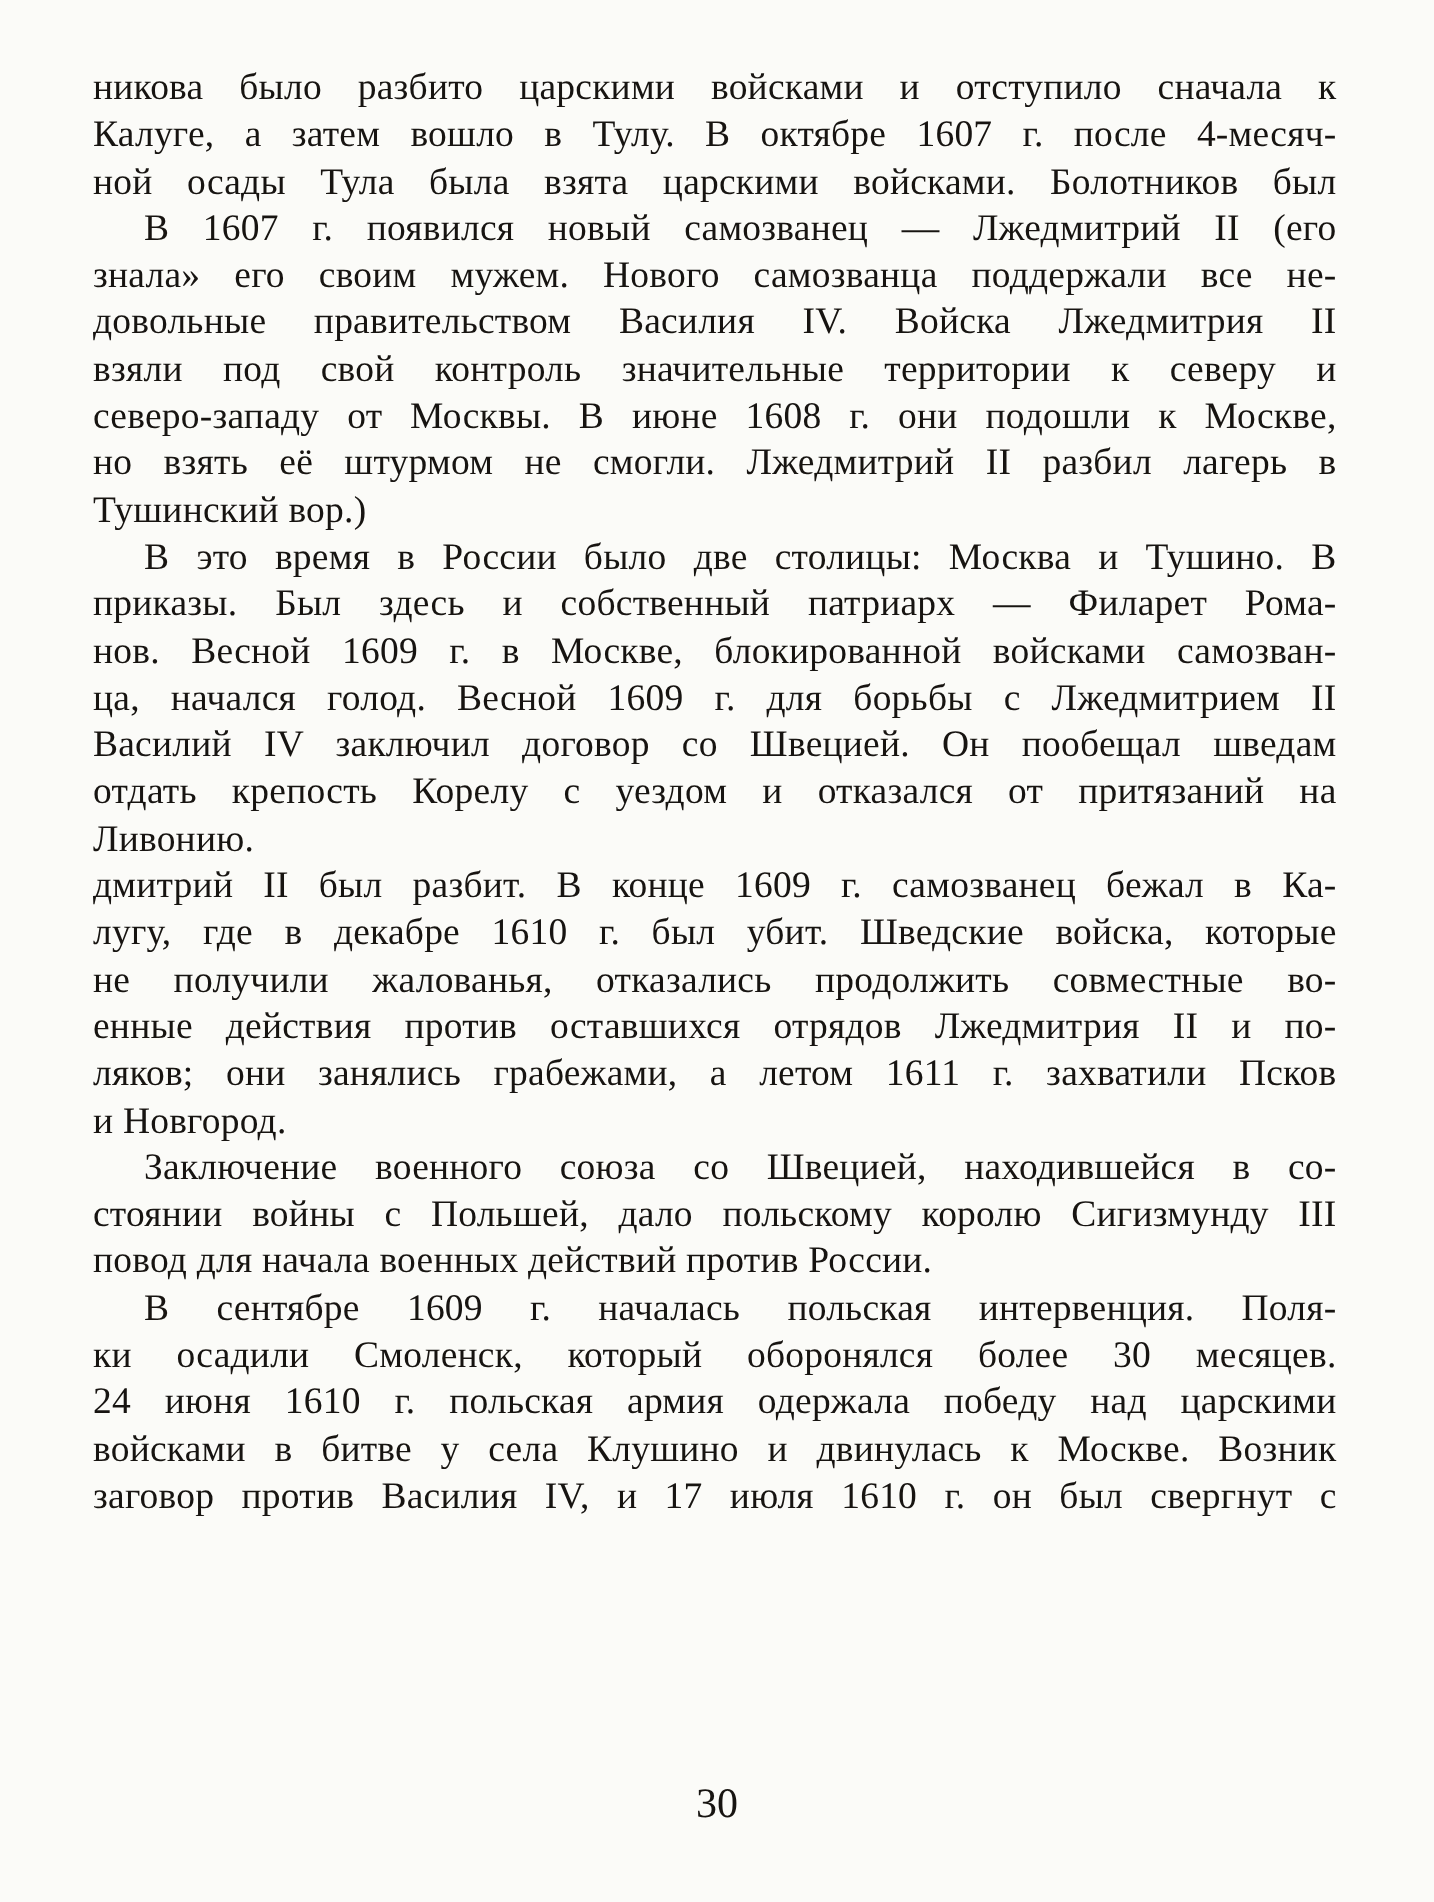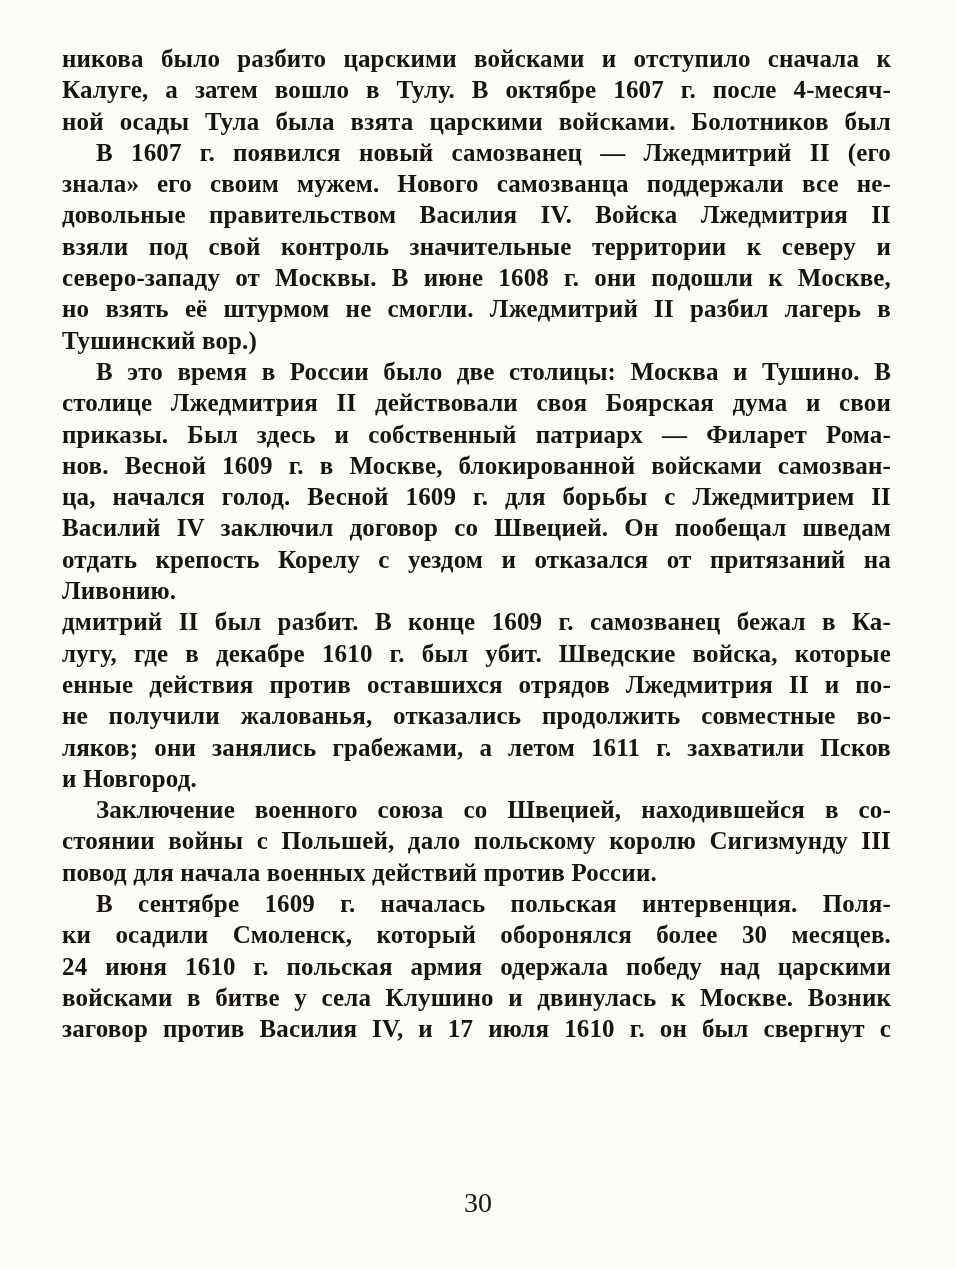--- a/index.html
+++ b/index.html
@@ -20,21 +20,20 @@
     left: 62px; top: 43px;
     width: 829px;
   }
   .para { margin: 0; padding: 0; }
   .line {
     font-size: 25px;
     line-height: 31.3px;
     letter-spacing: 0.15px;
     text-align: left;
     white-space: normal;
-    font-weight: bold;
   }
   .line.just {
     text-align: justify;
     text-align-last: justify;
   }
   .line.indent { text-indent: 34px; }
   .page-number {
     position: absolute;
     left: 0; top: 1189px;
     width: 956px;
@@ -57,33 +56,32 @@
         <div class="line just indent">В 1607 г. появился новый самозванец — Лжедмитрий II (его</div>
         <div class="line just">знала» его своим мужем. Нового самозванца поддержали все не-</div>
         <div class="line just">довольные правительством Василия IV. Войска Лжедмитрия II</div>
         <div class="line just">взяли под свой контроль значительные территории к северу и</div>
         <div class="line just">северо-западу от Москвы. В июне 1608 г. они подошли к Москве,</div>
         <div class="line just">но взять её штурмом не смогли. Лжедмитрий II разбил лагерь в</div>
         <div class="line">Тушинский вор.)</div>
       </div>
       <div class="para">
         <div class="line just indent">В это время в России было две столицы: Москва и Тушино. В</div>
-        <div class="line just">столице Лжедмитрия II действовали своя Боярская дума и свои</div>
         <div class="line just">приказы. Был здесь и собственный патриарх — Филарет Рома-</div>
         <div class="line just">нов. Весной 1609 г. в Москве, блокированной войсками самозван-</div>
         <div class="line just">ца, начался голод. Весной 1609 г. для борьбы с Лжедмитрием II</div>
         <div class="line just">Василий IV заключил договор со Швецией. Он пообещал шведам</div>
         <div class="line just">отдать крепость Корелу с уездом и отказался от притязаний на</div>
         <div class="line">Ливонию.</div>
       </div>
       <div class="para">
         <div class="line just">дмитрий II был разбит. В конце 1609 г. самозванец бежал в Ка-</div>
         <div class="line just">лугу, где в декабре 1610 г. был убит. Шведские войска, которые</div>
+        <div class="line just">не получили жалованья, отказались продолжить совместные во-</div>
         <div class="line just">енные действия против оставшихся отрядов Лжедмитрия II и по-</div>
-        <div class="line just">не получили жалованья, отказались продолжить совместные во-</div>
         <div class="line just">ляков; они занялись грабежами, а летом 1611 г. захватили Псков</div>
         <div class="line">и Новгород.</div>
       </div>
       <div class="para">
         <div class="line just indent">Заключение военного союза со Швецией, находившейся в со-</div>
         <div class="line just">стоянии войны с Польшей, дало польскому королю Сигизмунду III</div>
         <div class="line">повод для начала военных действий против России.</div>
       </div>
       <div class="para">
         <div class="line just indent">В сентябре 1609 г. началась польская интервенция. Поля-</div>

